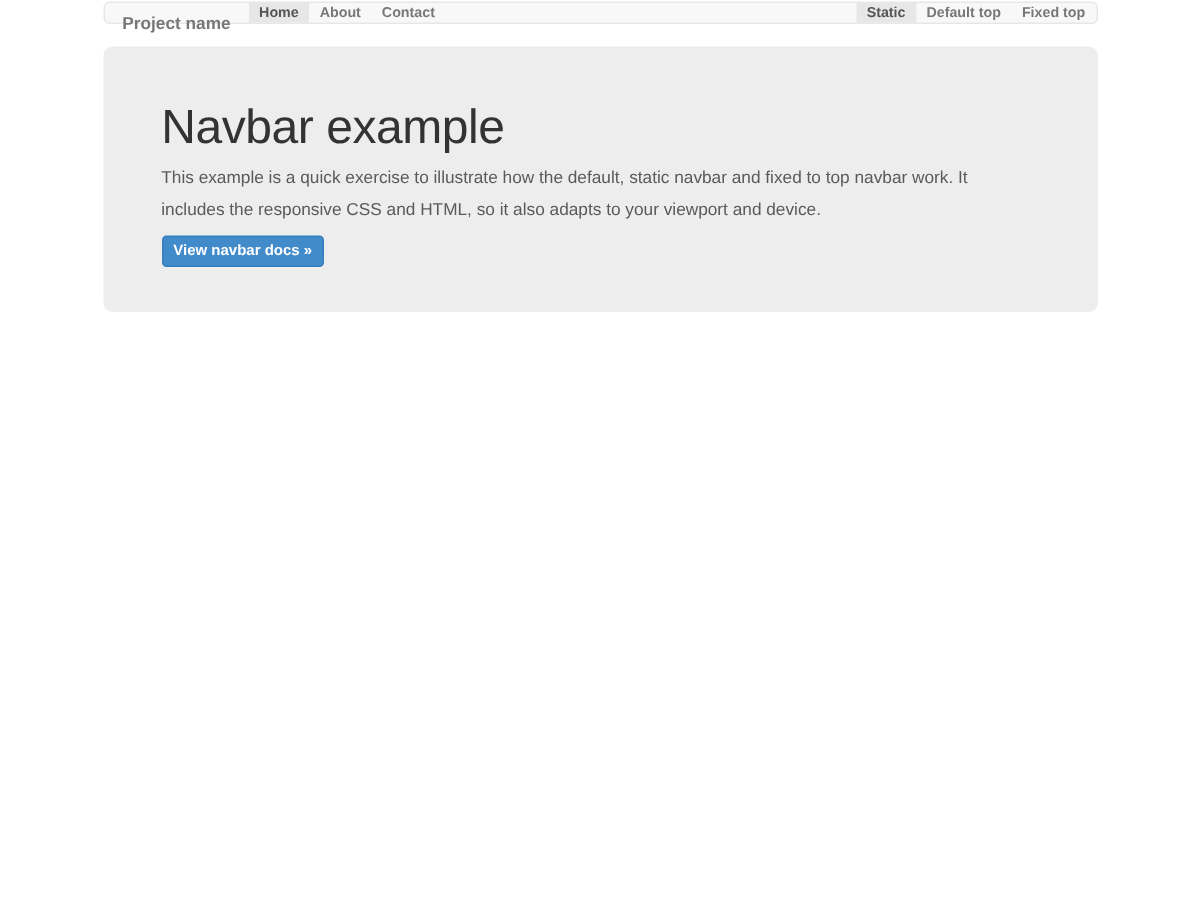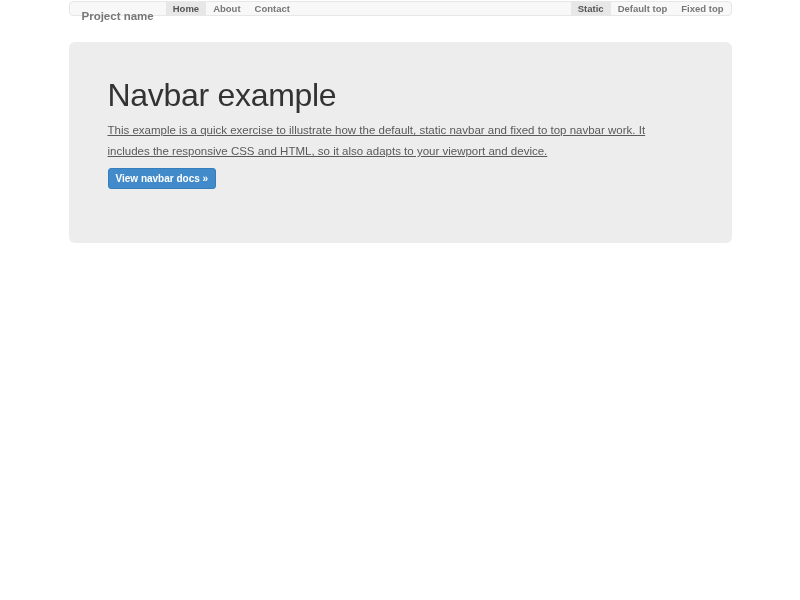--- a/index.html
+++ b/index.html
@@ -56,41 +56,40 @@
     display: inline-block;
     width: 0; height: 0;
     margin-left: 4px;
     border-left: 3.5px solid transparent;
     border-right: 3.5px solid transparent;
     border-top: 4px solid currentColor;
   }
 
   
   .jumbotron {
-    margin-top: 26px;
+    margin-top: 15px;
     background: var(--jumbotron_bg);
     border-radius: 6px;
     padding: 34px 39px 30px 39px;
-    height: 201px;
+    height: 177px;
   }
   .jumbotron h1 {
     margin: 0 0 6px 0;
     font-size: 32px;
     line-height: 38px;
     font-weight: 500;
     letter-spacing: -0.3px;
     color: var(--heading_text);
   }
   .jumbotron p {
     margin: 0 0 6px 0;
     font-size: 11.5px;
     line-height: 21px;
     font-weight: 400;
     color: var(--body_text);
-    text-decoration: underline;
   }
   .btn-primary {
     display: inline-block;
     background: var(--button_bg);
     border: 1px solid var(--button_border);
     color: var(--button_text);
     font-size: 10px;
     font-weight: 700;
     line-height: 19px;
     padding: 0 7px;

